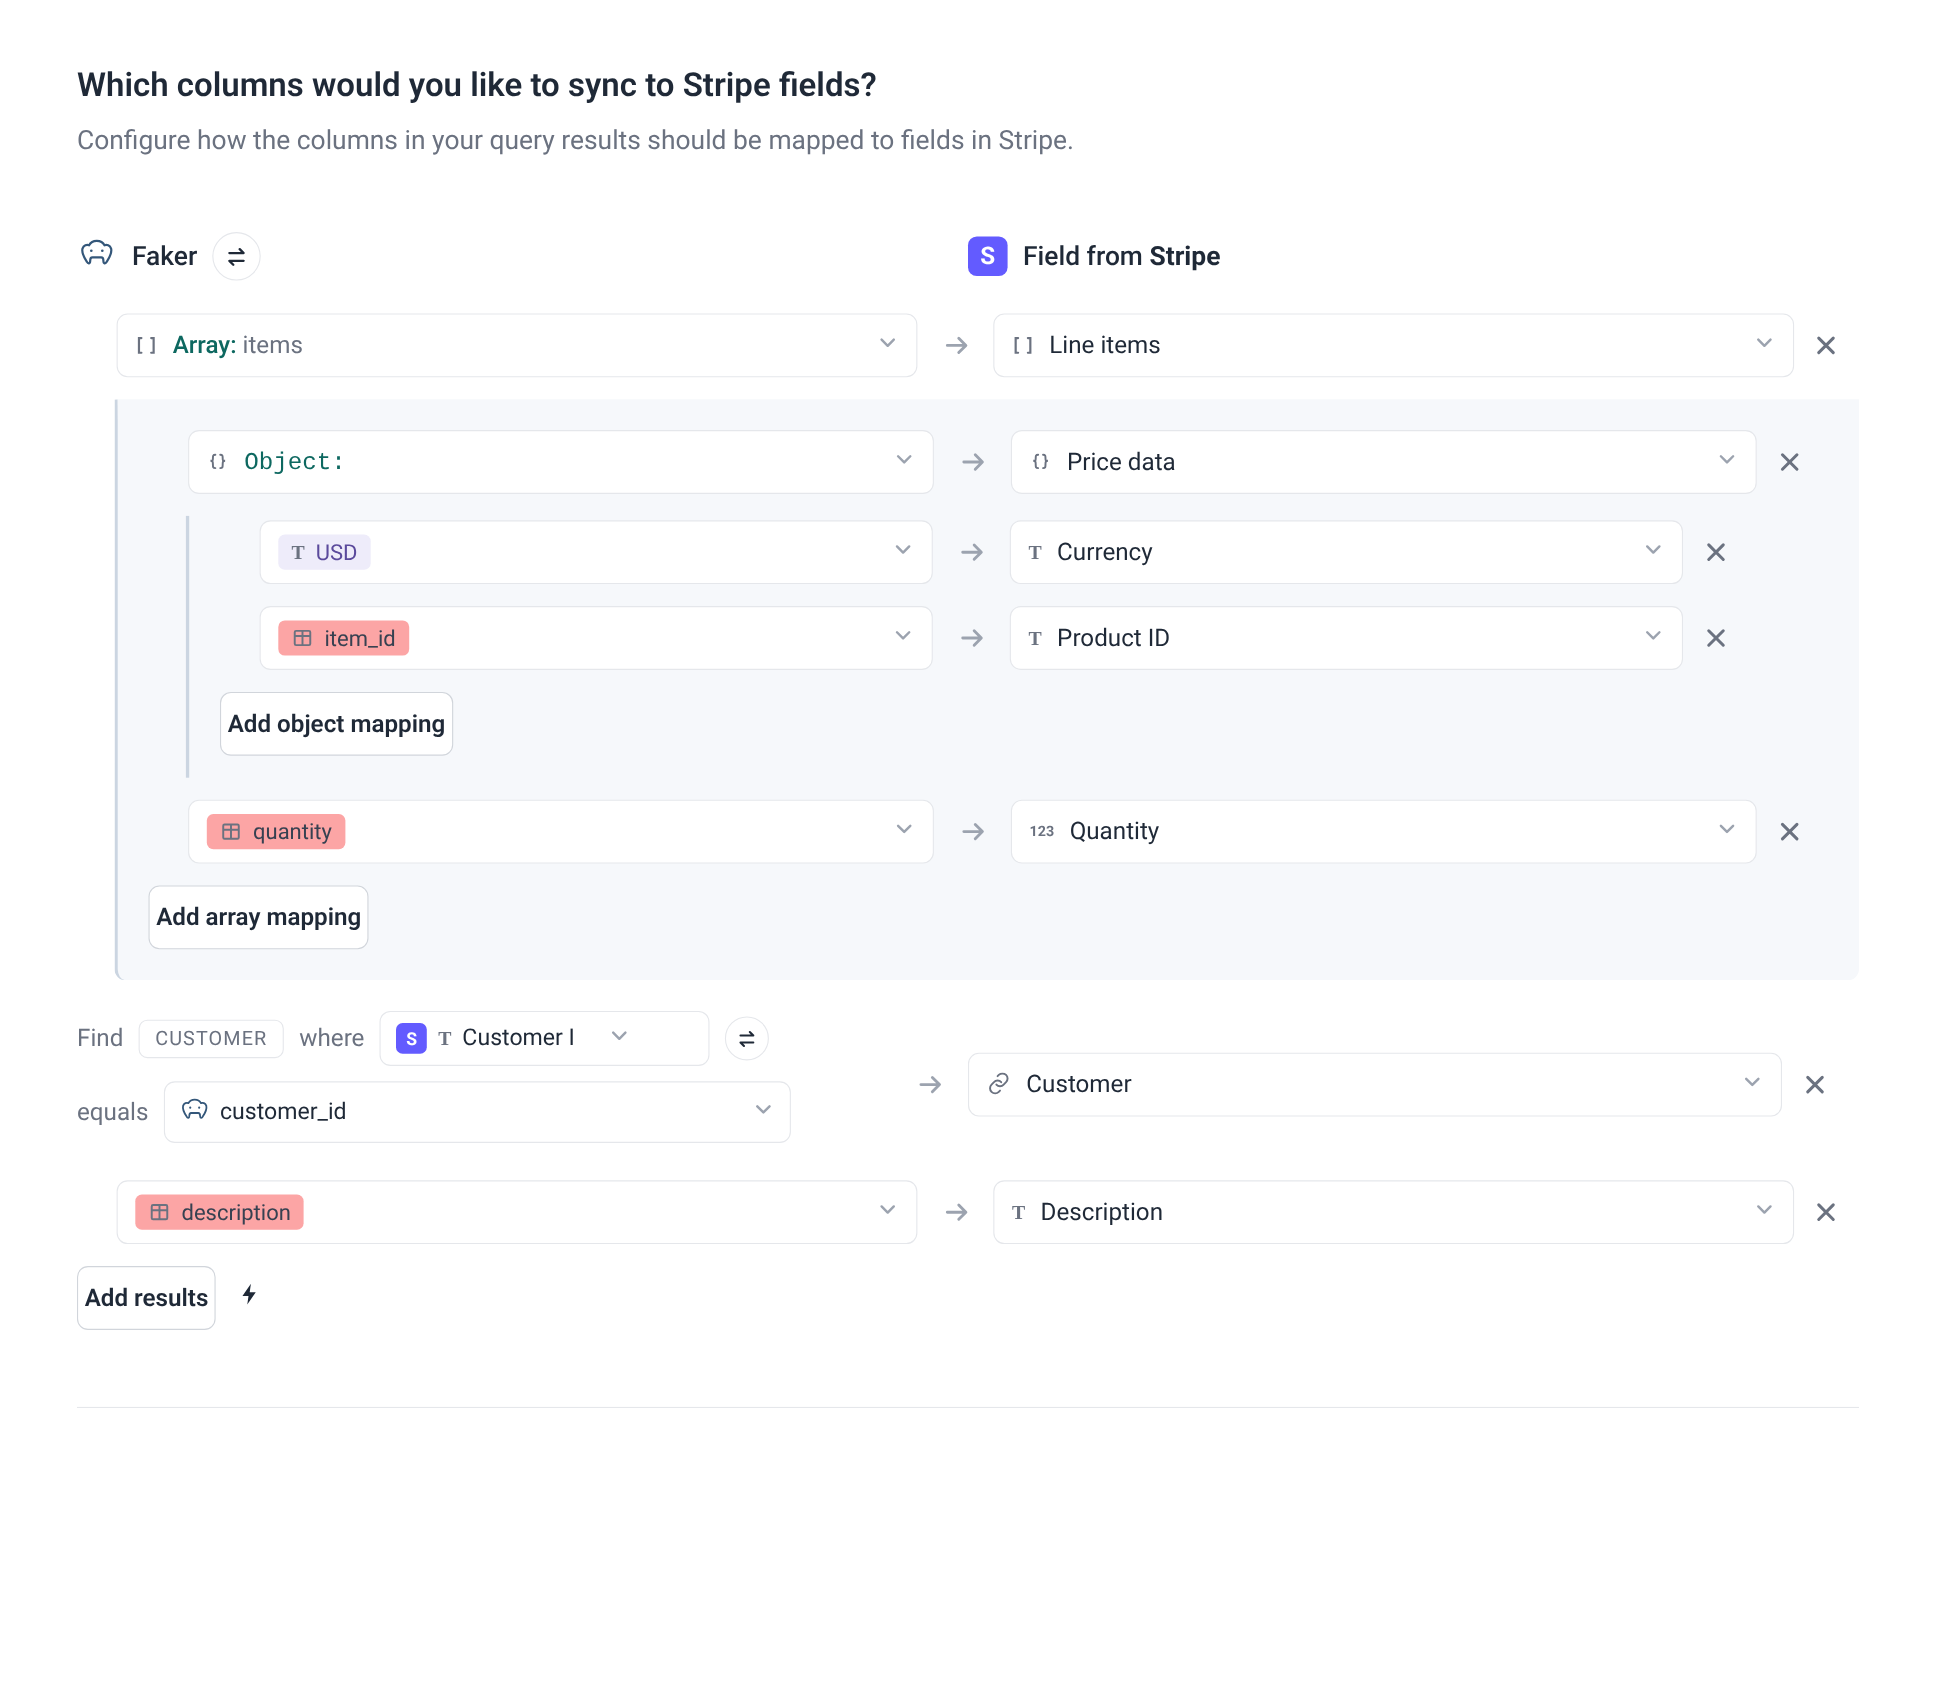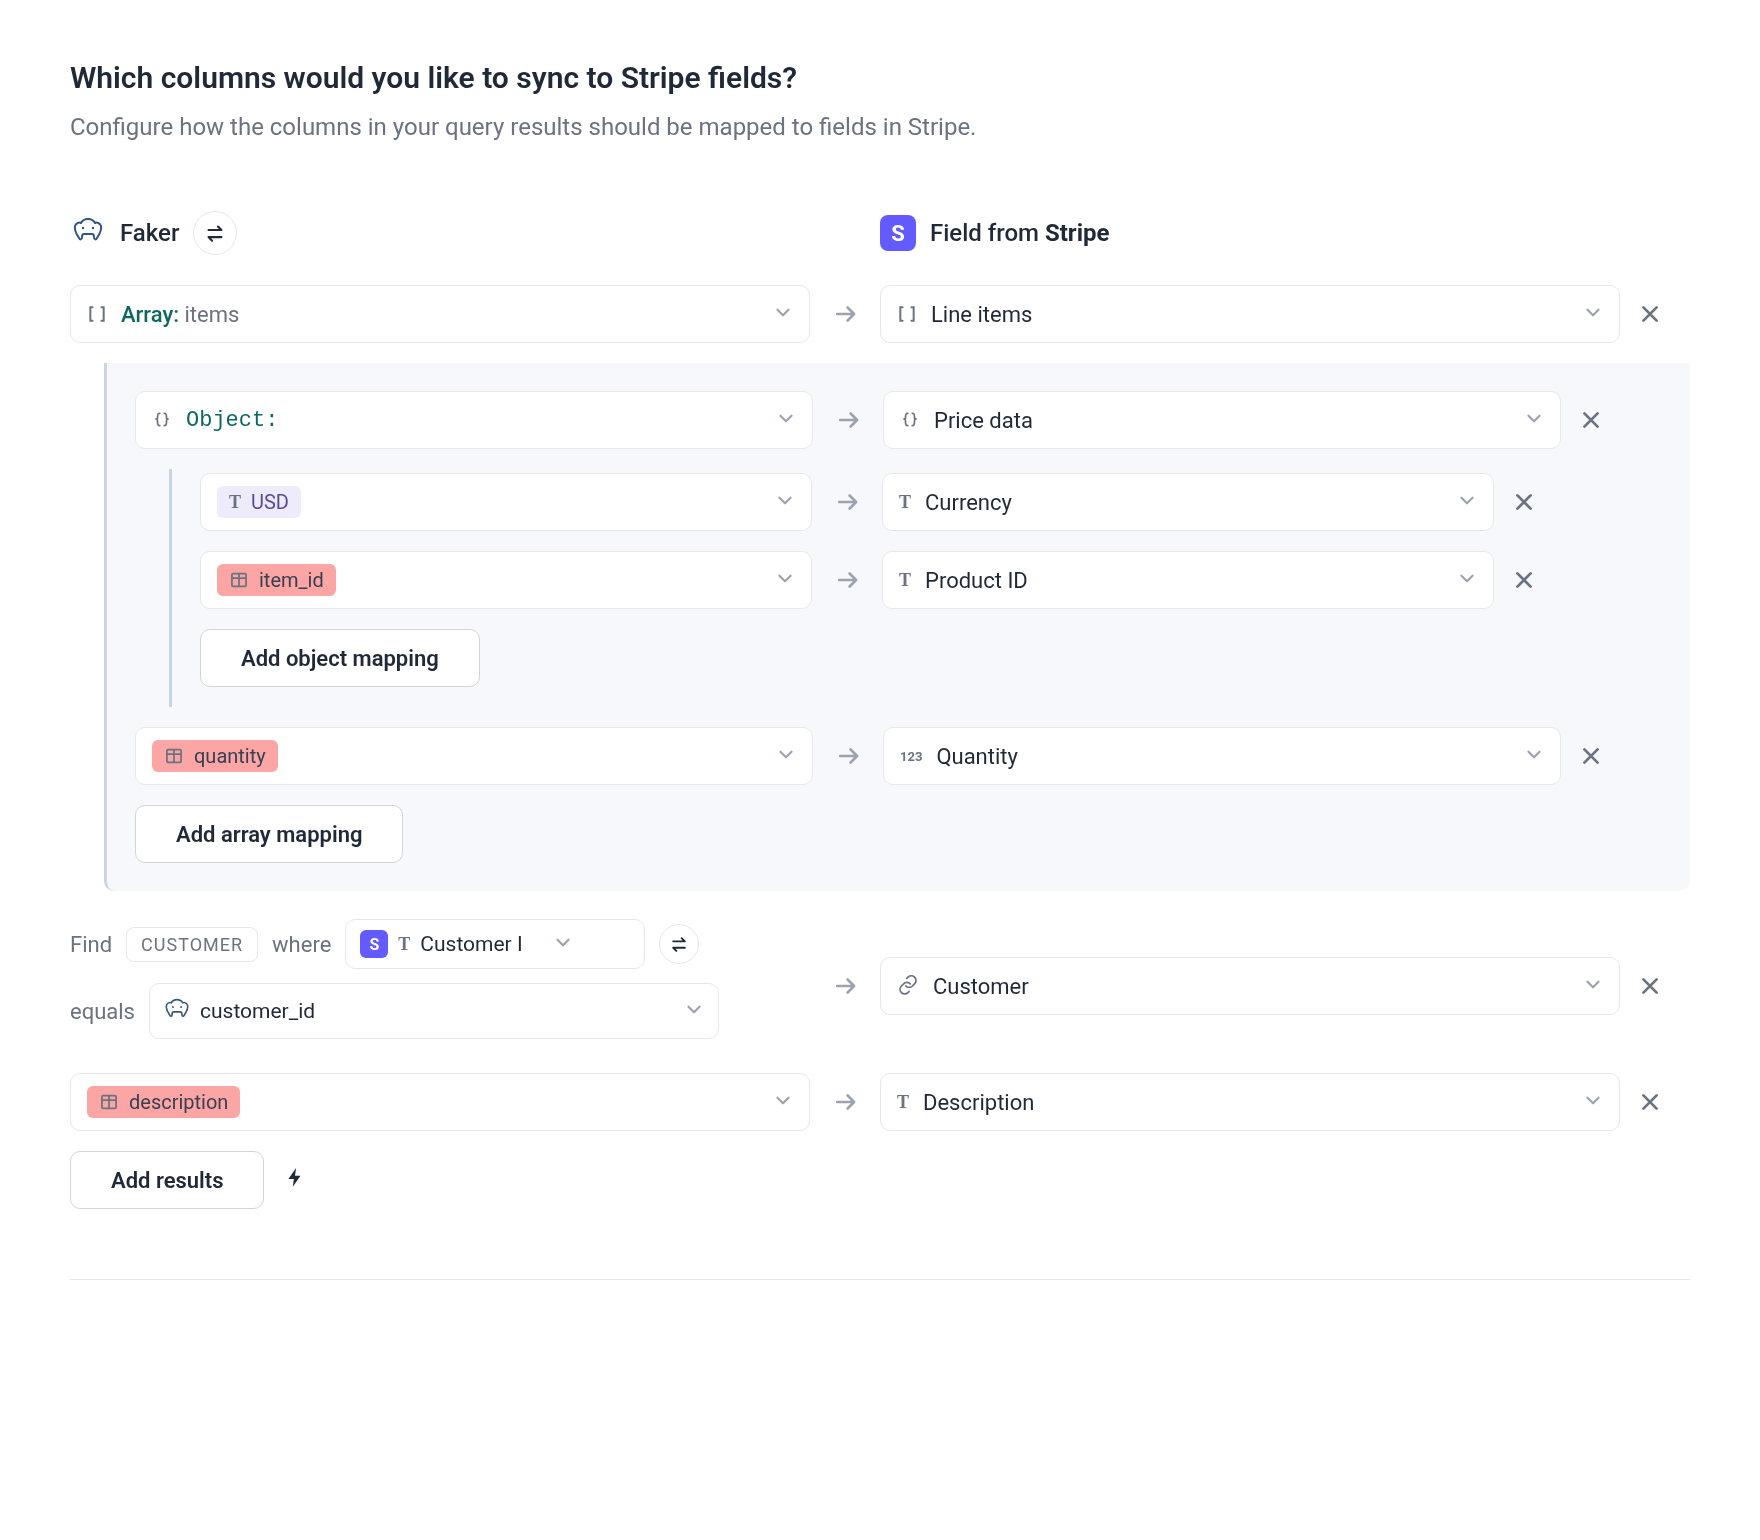--- a/index.html
+++ b/index.html
@@ -97,21 +97,21 @@
     border: 1px solid #e5e7eb;
     border-radius: 10px;
     background: #fff;
     display: flex;
     align-items: center;
     padding: 0 16px;
     gap: 14px;
     position: relative;
     font-size: 22px;
   }
-  .select-box.source { width: 740px; }
+  .select-box.source { width: 740px; margin-left: 36px; }
   .select-box.dest { width: 740px; }
   .select-box .chev {
     position: absolute;
     right: 16px;
     color: #9ca3af;
   }
   .arrow-between {
     width: 70px;
     display: flex;
     align-items: center;
@@ -163,21 +163,21 @@
     gap: 10px;
   }
   .chip.purple { background: #eeecfa; color: #5b4a9c; }
   .add-btn {
     height: 58px;
     border: 1px solid #d1d5db;
     border-radius: 10px;
     background: #fff;
     display: inline-flex;
     align-items: center;
-    padding: 0 40px;
+    padding: 0 6px;
     font-size: 22px;
     font-weight: 600;
     color: #1f2937;
   }
   .find-row {
     display: flex;
     align-items: center;
     gap: 14px;
     margin-bottom: 14px;
   }

